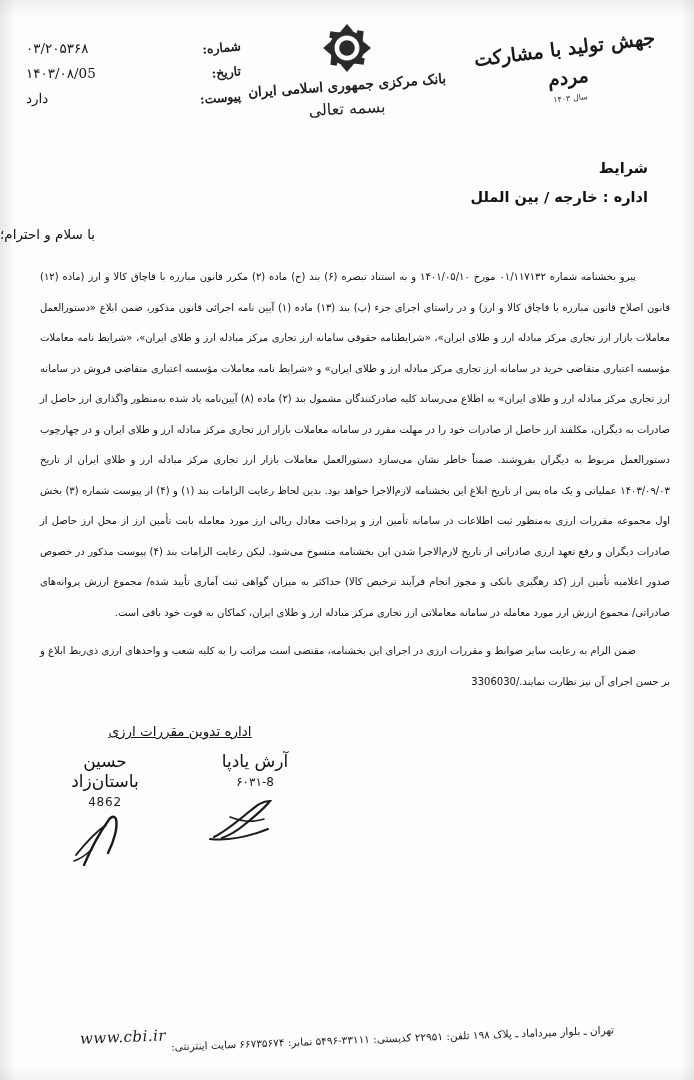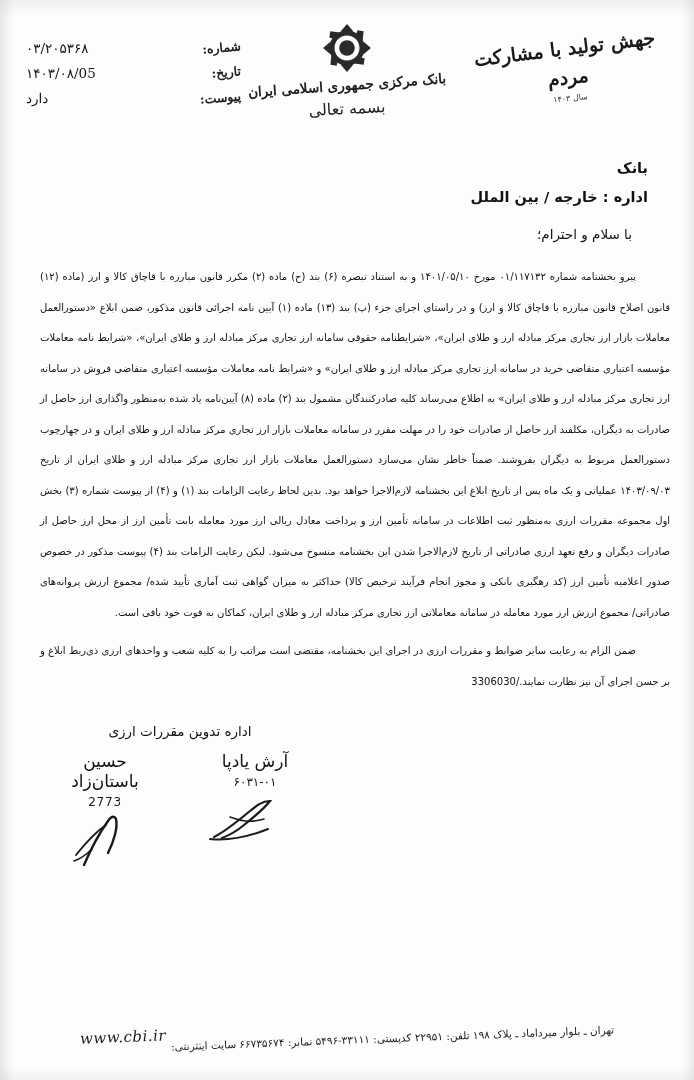--- a/index.html
+++ b/index.html
@@ -123,24 +123,23 @@
     margin: 4px 46px 0 0;
     text-align: right;
     font-size: 14.5px;
     font-weight: 600;
     color: #111;
     line-height: 2.0;
   }
   .addressee .line2 { font-weight: 700; }
   .greeting {
     margin: 14px 62px 0 0;
-    text-align: right;
+    text-align: left;
     font-size: 13.5px;
     color: #111;
-    padding-left: 44px;
   }
 
   
   .body-text {
     margin: 20px 24px 0 40px;
     text-align: justify;
     text-align-last: right;
     font-size: 10px;
     line-height: 30.5px;
     color: #111;
@@ -160,20 +159,21 @@
     height: 150px;
   }
   .dept-title {
     position: absolute;
     top: 0;
     left: 0;
     width: 360px;
     text-align: center;
     font-size: 13.5px;
     color: #111;
+    text-decoration: underline;
   }
   .signers {
     position: absolute;
     top: 28px;
     left: 0;
     width: 360px;
     display: flex;
     flex-direction: row;
     justify-content: center;
     gap: 40px;
@@ -266,47 +266,47 @@
         <div class="meta-value">۱۴۰۳/۰۸/05</div>
       </div>
       <div class="meta-row">
         <div class="meta-label">پیوست:</div>
         <div class="meta-value">دارد</div>
       </div>
     </div>
   </div>
 
   <div class="addressee">
-    <div>بانک</div>
+    <div>شرایط</div>
     <div class="line2">اداره : خارجه / بین الملل</div>
   </div>
   <div class="greeting">با سلام و احترام؛</div>
 
   <div class="body-text">
     <p>پیرو بخشنامه شماره ۰۱/۱۱۷۱۳۲ مورخ ۱۴۰۱/۰۵/۱۰ و به استناد تبصره (۶) بند (ح) ماده (۲) مکرر قانون مبارزه با قاچاق کالا و ارز (ماده (۱۲) قانون اصلاح قانون مبارزه با قاچاق کالا و ارز) و در راستای اجرای جزء (پ) بند (۱۳) ماده (۱) آیین نامه اجرائی قانون مذکور، ضمن ابلاغ «دستورالعمل معاملات بازار ارز تجاری مرکز مبادله ارز و طلای ایران»، «شرایطنامه حقوقی سامانه ارز تجاری مرکز مبادله ارز و طلای ایران»، «شرایط نامه معاملات مؤسسه اعتباری متقاضی خرید در سامانه ارز تجاری مرکز مبادله ارز و طلای ایران» و «شرایط نامه معاملات مؤسسه اعتباری متقاضی فروش در سامانه ارز تجاری مرکز مبادله ارز و طلای ایران» به اطلاع می‌رساند کلیه صادرکنندگان مشمول بند (۲) ماده (۸) آیین‌نامه یاد شده به‌منظور واگذاری ارز حاصل از صادرات به دیگران، مکلفند ارز حاصل از صادرات خود را در مهلت مقرر در سامانه معاملات بازار ارز تجاری مرکز مبادله ارز و طلای ایران و در چهارچوب دستورالعمل مربوط به دیگران بفروشند. ضمناً خاطر نشان می‌سازد دستورالعمل معاملات بازار ارز تجاری مرکز مبادله ارز و طلای ایران از تاریخ ۱۴۰۳/۰۹/۰۳ عملیاتی و یک ماه پس از تاریخ ابلاغ این بخشنامه لازم‌الاجرا خواهد بود. بدین لحاظ رعایت الزامات بند (۱) و (۴) از پیوست شماره (۳) بخش اول مجموعه مقررات ارزی به‌منظور ثبت اطلاعات در سامانه تأمین ارز و پرداخت معادل ریالی ارز مورد معامله بابت تأمین ارز از محل ارز حاصل از صادرات دیگران و رفع تعهد ارزی صادراتی از تاریخ لازم‌الاجرا شدن این بخشنامه منسوخ می‌شود. لیکن رعایت الزامات بند (۴) پیوست مذکور در خصوص صدور اعلامیه تأمین ارز (کد رهگیری بانکی و مجوز انجام فرآیند ترخیص کالا) حداکثر به میزان گواهی ثبت آماری تأیید شده/ مجموع ارزش پروانه‌های صادراتی/ مجموع ارزش ارز مورد معامله در سامانه معاملاتی ارز تجاری مرکز مبادله ارز و طلای ایران، کماکان به قوت خود باقی است.</p>
     <p>ضمن الزام به رعایت سایر ضوابط و مقررات ارزی در اجرای این بخشنامه، مقتضی است مراتب را به کلیه شعب و واحدهای ارزی ذی‌ربط ابلاغ و بر حسن اجرای آن نیز نظارت نمایند./3306030</p>
   </div>
 
   <div class="sign-block">
     <div class="dept-title">اداره تدوین مقررات ارزی</div>
     <div class="signers">
 
       <div class="signer">
         <div class="signer-name">آرش یادپا</div>
-        <div class="signer-code">۶۰۳۱-۰۱</div>
+        <div class="signer-code">۶۰۳۱-8</div>
         <svg class="signature-mark" width="110" height="58" viewBox="0 0 110 58">
           <path d="M14 46 C26 40 38 30 50 20 C56 15 62 10 70 10 C64 18 54 26 44 34 C38 39 30 44 22 47" stroke="#1b1b1b" stroke-width="2.2" fill="none" stroke-linecap="round"></path>
           <path d="M10 48 C28 50 48 46 68 38" stroke="#1b1b1b" stroke-width="2" fill="none" stroke-linecap="round"></path>
           <path d="M30 26 C40 30 52 32 64 28" stroke="#1b1b1b" stroke-width="1.6" fill="none" stroke-linecap="round"></path>
         </svg>
       </div>
 
       <div class="signer">
         <div class="signer-name">حسین باستان‌زاد</div>
-        <div class="signer-code">2773</div>
+        <div class="signer-code">4862</div>
         <svg class="signature-mark" width="110" height="58" viewBox="0 0 110 58">
           <path d="M34 54 C40 40 48 24 58 10 C60 6 64 4 66 8 C68 16 64 30 58 42" stroke="#1b1b1b" stroke-width="2.4" fill="none" stroke-linecap="round"></path>
           <path d="M26 44 C34 34 44 22 56 14" stroke="#1b1b1b" stroke-width="2" fill="none" stroke-linecap="round"></path>
           <path d="M24 50 C30 48 36 44 42 38" stroke="#1b1b1b" stroke-width="1.6" fill="none" stroke-linecap="round"></path>
         </svg>
       </div>
 
     </div>
   </div>
 

